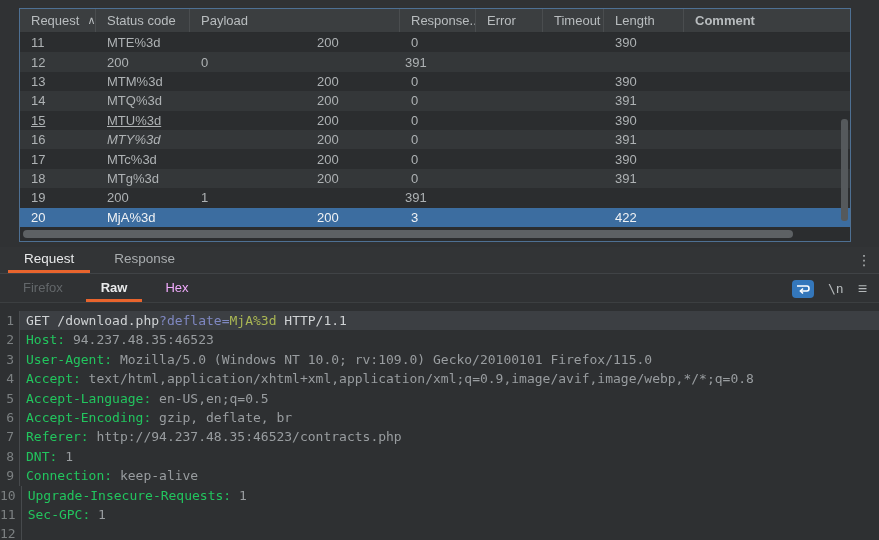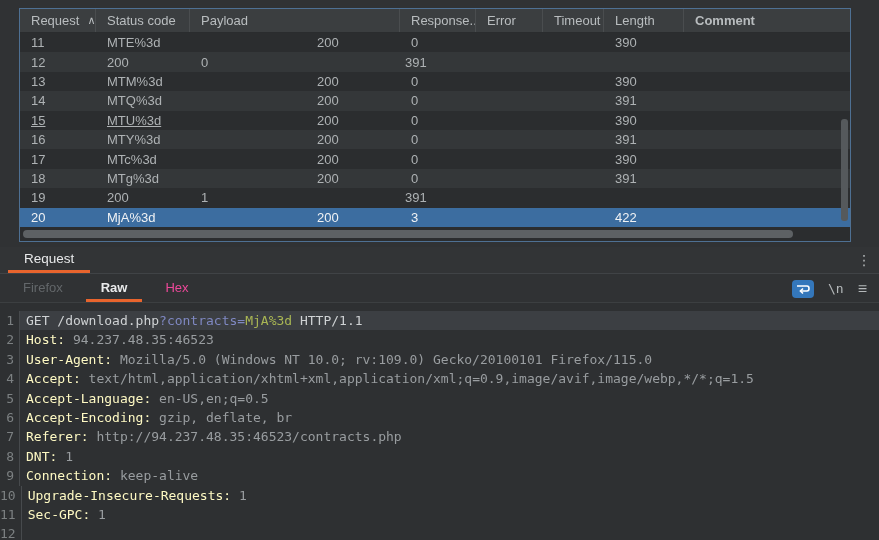--- a/index.html
+++ b/index.html
@@ -59,21 +59,21 @@
     font-size:14px;cursor:pointer;letter-spacing:0;
   }
 
   
   .editor-tabs{
     position:absolute;left:0;top:275px;width:879px;height:28px;background:#303234;
     display:flex;align-items:stretch;border-bottom:1px solid #3c3f41;
   }
   .etab{
     display:flex;align-items:center;padding:0 15px;margin-left:8px;font-size:13px;
-    color:#ec4899;border-bottom:3px solid transparent;cursor:pointer;
+    color:#f0abfc;border-bottom:3px solid transparent;cursor:pointer;
   }
   .etab.active{color:#e9eaeb;font-weight:bold;border-bottom-color:#e8642d;}
   .etab.disabled{color:#63676a;}
   .etab-icons{margin-left:auto;display:flex;align-items:center;gap:14px;padding-right:12px;}
   .icon-wrap{
     width:22px;height:18px;border-radius:4px;background:#3477bb;display:flex;
     align-items:center;justify-content:center;cursor:pointer;
   }
   .icon-nl{
     font-family:"DejaVu Sans Mono",monospace;font-size:13px;color:#b4b8ba;cursor:pointer;
@@ -87,21 +87,21 @@
     padding-top:8px;overflow:hidden;
   }
   .line{display:flex;white-space:pre;}
   .num{
     flex:0 0 20px;text-align:right;padding-right:5px;color:#7c8082;
     border-right:1px solid #474a4d;
   }
   .code{flex:1 1 auto;padding-left:6px;color:#999da0;}
   .line.current .code{background:#3c3f43;}
   .seg-plain{color:#cfd2d4;}
-  .seg-name{color:#fef9c3;}
+  .seg-name{color:#22c55e;}
   .seg-value{color:#999da0;}
   .seg-param{color:#7f88c2;}
   .seg-payload{color:#a9b654;}
 </style>
 </head>
 <body>
 
 <div class="window">
 
   <div class="results">
@@ -177,21 +177,21 @@
           <div class="td" style="width: 210px; text-decoration: underline;">MTU%3d</div>
           <div class="td" style="width: 94px;">200</div>
           <div class="td" style="width: 76px;">0</div>
           <div class="td" style="width: 67px;"></div>
           <div class="td" style="width: 61px;"></div>
           <div class="td" style="width: 80px;">390</div>
           <div class="td" style="width: 168px;"></div>
         </div>
         <div class="tr even">
           <div class="td" style="width: 76px;">16</div>
-          <div class="td" style="width: 210px;">MTY%3d</div>
+          <div class="td" style="width: 210px; font-style: italic;">MTY%3d</div>
           <div class="td" style="width: 94px;">200</div>
           <div class="td" style="width: 76px;">0</div>
           <div class="td" style="width: 67px;"></div>
           <div class="td" style="width: 61px;"></div>
           <div class="td" style="width: 80px;">391</div>
           <div class="td" style="width: 168px;"></div>
         </div>
         <div class="tr odd">
           <div class="td" style="width: 76px;">17</div>
           <div class="td" style="width: 210px;">MTc%3d</div>
@@ -236,20 +236,23 @@
       <div class="thumb"></div>
     </div>
     <div class="hscroll">
       <div class="thumb"></div>
     </div>
   </div>
 
   <div class="msg-tabs">
     <div class="tab active">
       <span>Request</span>
+    </div>
+    <div class="tab">
+      <span>Response</span>
     </div>
     <div class="kebab">⋮</div>
   </div>
 
   <div class="editor-tabs">
     <div class="etab disabled">
       <span>Firefox</span>
     </div>
     <div class="etab active">
       <span>Raw</span>
@@ -263,24 +266,24 @@
           <path d="M1 3 H11 Q13 3 13 5.5 Q13 8 11 8 H5" fill="none" stroke="#ffffff" stroke-width="1.6"></path>
           <path d="M7 5.5 L4.4 8 L7 10.5" fill="none" stroke="#ffffff" stroke-width="1.6"></path>
         </svg>
       </div>
       <div class="icon-nl">\n</div>
       <div class="icon-menu">≡</div>
     </div>
   </div>
 
   <div class="editor" id="editor">
-      <div class="line current"><span class="num">1</span><span class="code"><span class="seg-plain">GET /download.php</span><span class="seg-param">?contracts=</span><span class="seg-payload">MjA%3d</span><span class="seg-plain"> HTTP/1.1</span></span></div>
+      <div class="line current"><span class="num">1</span><span class="code"><span class="seg-plain">GET /download.php</span><span class="seg-param">?deflate=</span><span class="seg-payload">MjA%3d</span><span class="seg-plain"> HTTP/1.1</span></span></div>
       <div class="line"><span class="num">2</span><span class="code"><span class="seg-name">Host:</span><span class="seg-value"> 94.237.48.35:46523</span></span></div>
       <div class="line"><span class="num">3</span><span class="code"><span class="seg-name">User-Agent:</span><span class="seg-value"> Mozilla/5.0 (Windows NT 10.0; rv:109.0) Gecko/20100101 Firefox/115.0</span></span></div>
-      <div class="line"><span class="num">4</span><span class="code"><span class="seg-name">Accept:</span><span class="seg-value"> text/html,application/xhtml+xml,application/xml;q=0.9,image/avif,image/webp,*/*;q=1.5</span></span></div>
+      <div class="line"><span class="num">4</span><span class="code"><span class="seg-name">Accept:</span><span class="seg-value"> text/html,application/xhtml+xml,application/xml;q=0.9,image/avif,image/webp,*/*;q=0.8</span></span></div>
       <div class="line"><span class="num">5</span><span class="code"><span class="seg-name">Accept-Language:</span><span class="seg-value"> en-US,en;q=0.5</span></span></div>
       <div class="line"><span class="num">6</span><span class="code"><span class="seg-name">Accept-Encoding:</span><span class="seg-value"> gzip, deflate, br</span></span></div>
       <div class="line"><span class="num">7</span><span class="code"><span class="seg-name">Referer:</span><span class="seg-value"> http://94.237.48.35:46523/contracts.php</span></span></div>
       <div class="line"><span class="num">8</span><span class="code"><span class="seg-name">DNT:</span><span class="seg-value"> 1</span></span></div>
       <div class="line"><span class="num">9</span><span class="code"><span class="seg-name">Connection:</span><span class="seg-value"> keep-alive</span></span></div>
       <div class="line"><span class="num">10</span><span class="code"><span class="seg-name">Upgrade-Insecure-Requests:</span><span class="seg-value"> 1</span></span></div>
       <div class="line"><span class="num">11</span><span class="code"><span class="seg-name">Sec-GPC:</span><span class="seg-value"> 1</span></span></div>
       <div class="line"><span class="num">12</span><span class="code"></span></div>
     </div>
 

